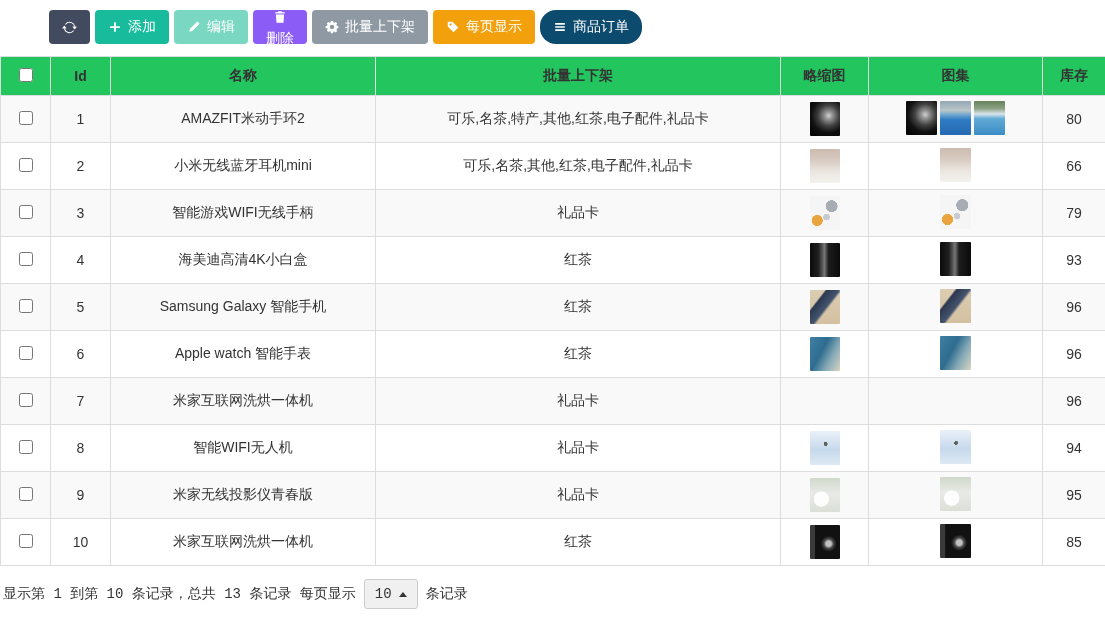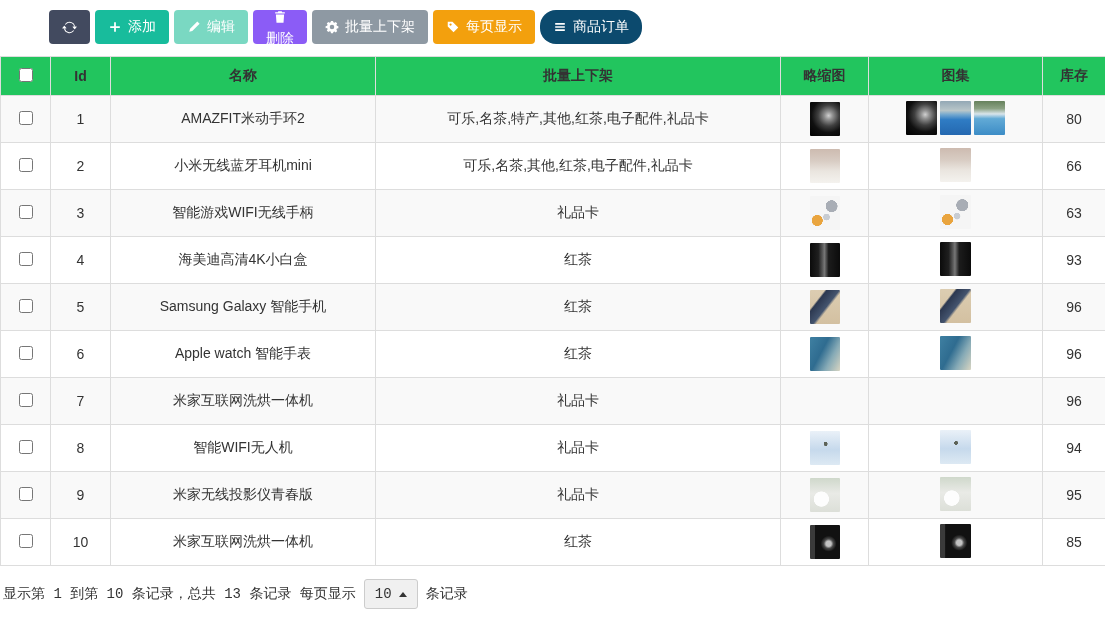--- a/index.html
+++ b/index.html
@@ -168,21 +168,21 @@
       </tr>
       <tr>
         <td><input type="checkbox" style=""></td>
         <td>3</td>
         <td>智能游戏WIFI无线手柄</td>
         <td>礼品卡</td>
         <td><div class="imgbox" style="background: radial-gradient(circle at 24% 72%, rgb(233, 164, 62) 0px, rgb(233, 164, 62) 16%, rgba(0, 0, 0, 0) 17%), radial-gradient(circle at 72% 30%, rgb(168, 173, 181) 0px, rgb(168, 173, 181) 18%, rgba(0, 0, 0, 0) 19%), radial-gradient(circle at 55% 62%, rgb(200, 204, 210) 0px, rgb(200, 204, 210) 12%, rgba(0, 0, 0, 0) 13%), rgb(245, 245, 245);"></div></td>
         <td><div class="gallery">
             <div class="imgbox" style="background: radial-gradient(circle at 24% 72%, rgb(233, 164, 62) 0px, rgb(233, 164, 62) 16%, rgba(0, 0, 0, 0) 17%), radial-gradient(circle at 72% 30%, rgb(168, 173, 181) 0px, rgb(168, 173, 181) 18%, rgba(0, 0, 0, 0) 19%), radial-gradient(circle at 55% 62%, rgb(200, 204, 210) 0px, rgb(200, 204, 210) 12%, rgba(0, 0, 0, 0) 13%), rgb(245, 245, 245);"></div>
           </div></td>
-        <td>63</td>
+        <td>79</td>
       </tr>
       <tr>
         <td><input type="checkbox" style=""></td>
         <td>4</td>
         <td>海美迪高清4K小白盒</td>
         <td>红茶</td>
         <td><div class="imgbox" style="background: linear-gradient(90deg, rgb(11, 11, 11) 0%, rgb(31, 31, 31) 28%, rgb(90, 90, 90) 42%, rgb(119, 119, 119) 48%, rgb(28, 28, 28) 62%, rgb(11, 11, 11) 100%);"></div></td>
         <td><div class="gallery">
             <div class="imgbox" style="background: linear-gradient(90deg, rgb(11, 11, 11) 0%, rgb(31, 31, 31) 28%, rgb(90, 90, 90) 42%, rgb(119, 119, 119) 48%, rgb(28, 28, 28) 62%, rgb(11, 11, 11) 100%);"></div>
           </div></td>

